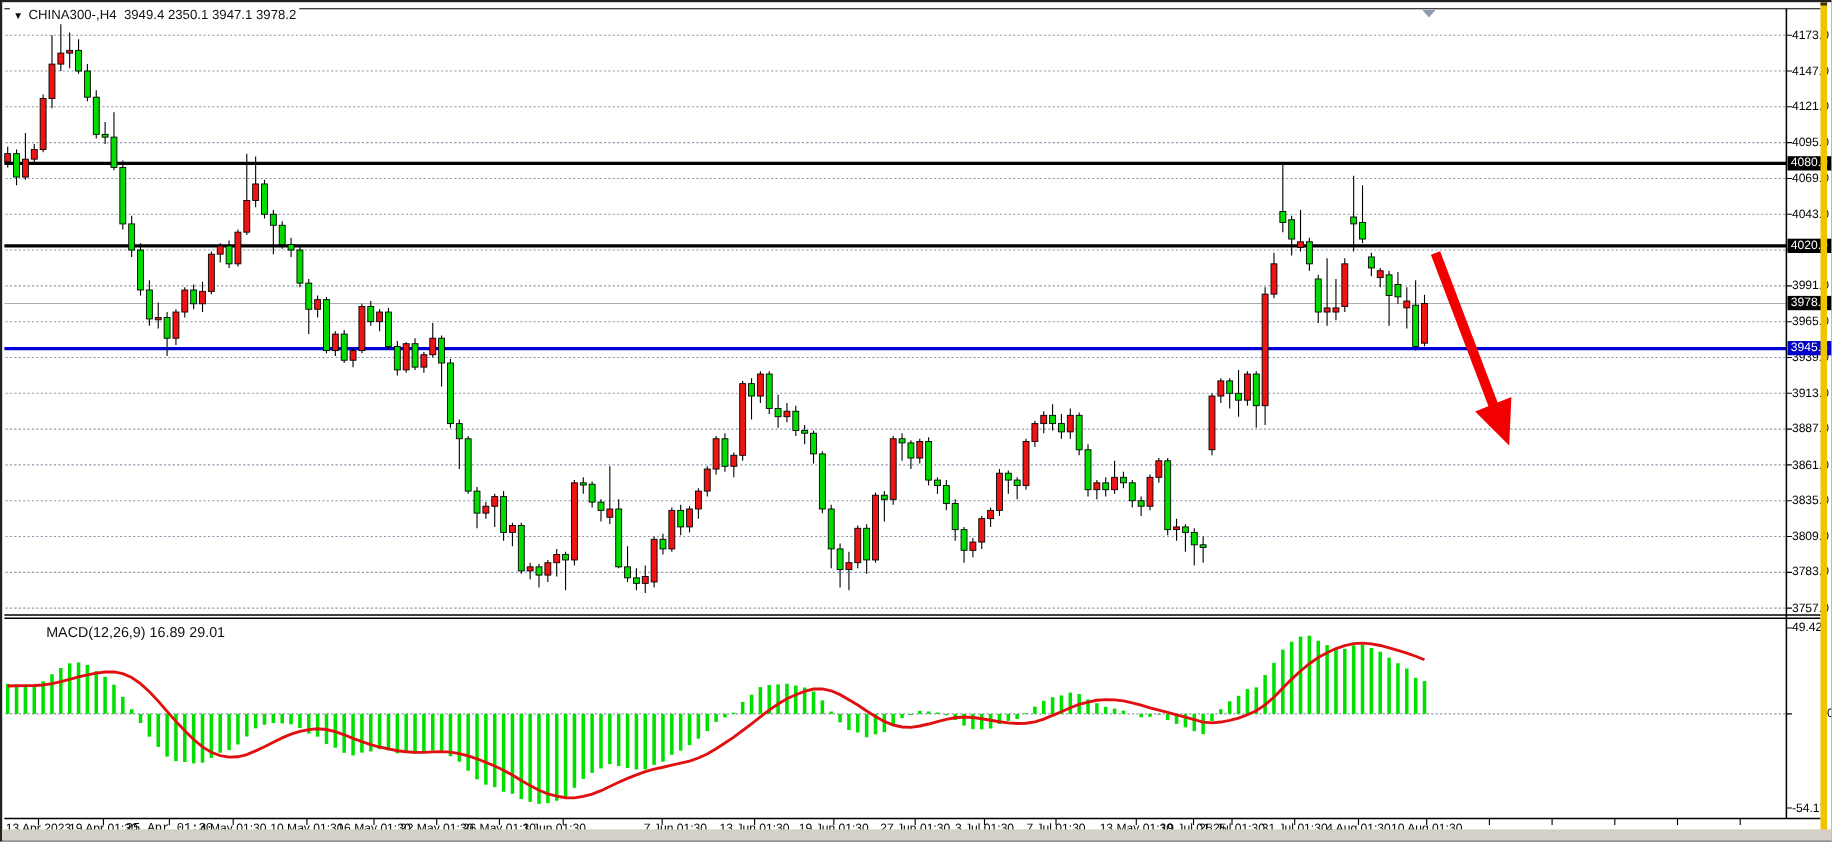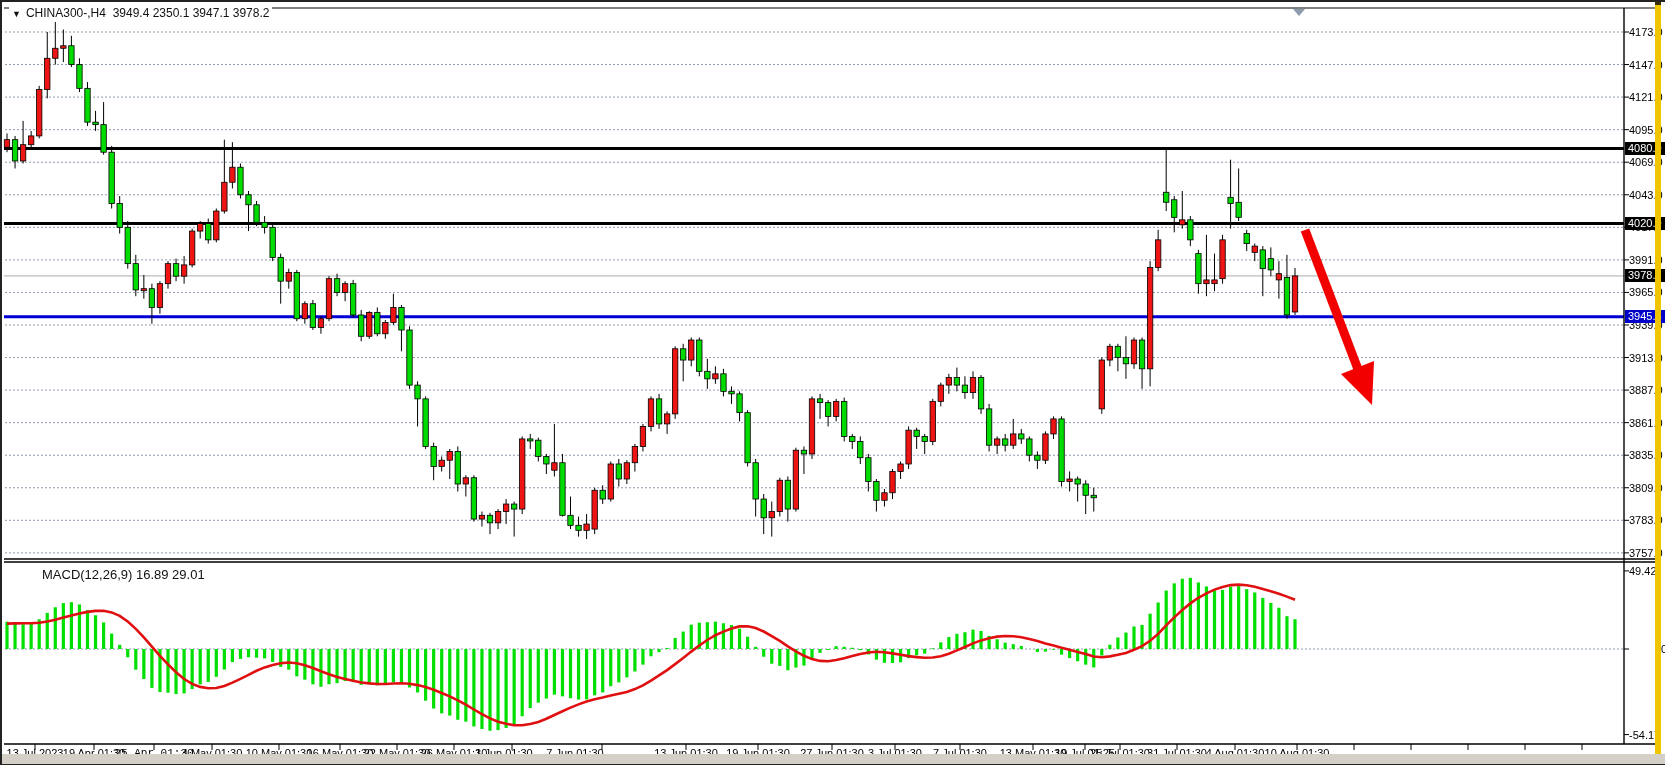--- a/index.html
+++ b/index.html
@@ -720,30 +720,30 @@
       <div class="ylabel" style="top: 545px;">3757.0</div>
       <div class="ylabel" style="top: 563px;">49.42</div>
       <div class="ylabel" style="top: 641px; margin-left: 32px;">0.00</div>
       <div class="ylabel" style="top: 727px;">-54.17</div>
       <div class="badge" style="top: 140px; background: rgb(0, 0, 0);">4080.0</div>
       <div class="badge" style="top: 215px; background: rgb(0, 0, 0);">4020.0</div>
       <div class="badge" style="top: 308px; background: rgb(0, 0, 200);">3945.5</div>
       <div class="badge" style="top: 267px; background: rgb(0, 0, 0);">3978.2</div>
     </div>
   <div id="xlabels">
-      <div class="xlabel" style="left: 33px;">13 Jul 2023</div>
+      <div class="xlabel" style="left: 33px;">13 Apr 2023</div>
       <div class="xlabel" style="left: 92px;">19 Apr 01:30</div>
       <div class="xlabel" style="left: 152px; font-family: Liberation Mono, monospace;">25 Apr 01:30</div>
       <div class="xlabel" style="left: 210px;">4 May 01:30</div>
       <div class="xlabel" style="left: 277px;">10 May 01:30</div>
       <div class="xlabel" style="left: 338px;">16 May 01:30</div>
       <div class="xlabel" style="left: 395px;">22 May 01:30</div>
       <div class="xlabel" style="left: 452px; text-align: right;">26 May 01:30</div>
       <div class="xlabel" style="left: 502px;">1 Jun 01:30</div>
-      <div class="xlabel" style="left: 573px;">7 Jun 01:30</div>
+      <div class="xlabel" style="left: 612px;">7 Jun 01:30</div>
       <div class="xlabel" style="left: 684px;">13 Jun 01:30</div>
       <div class="xlabel" style="left: 756px;">19 Jun 01:30</div>
       <div class="xlabel" style="left: 830px;">27 Jun 01:30</div>
       <div class="xlabel" style="left: 893px;">3 Jul 01:30</div>
       <div class="xlabel" style="left: 958px;">7 Jul 01:30</div>
       <div class="xlabel" style="left: 1031px;">13 May 01:30</div>
       <div class="xlabel" style="left: 1083px;">19 Jul 01:25</div>
       <div class="xlabel" style="left: 1118px;">25 Jul 01:30</div>
       <div class="xlabel" style="left: 1175px;">31 Jul 01:30</div>
       <div class="xlabel" style="left: 1233px;">4 Aug 01:30</div>

